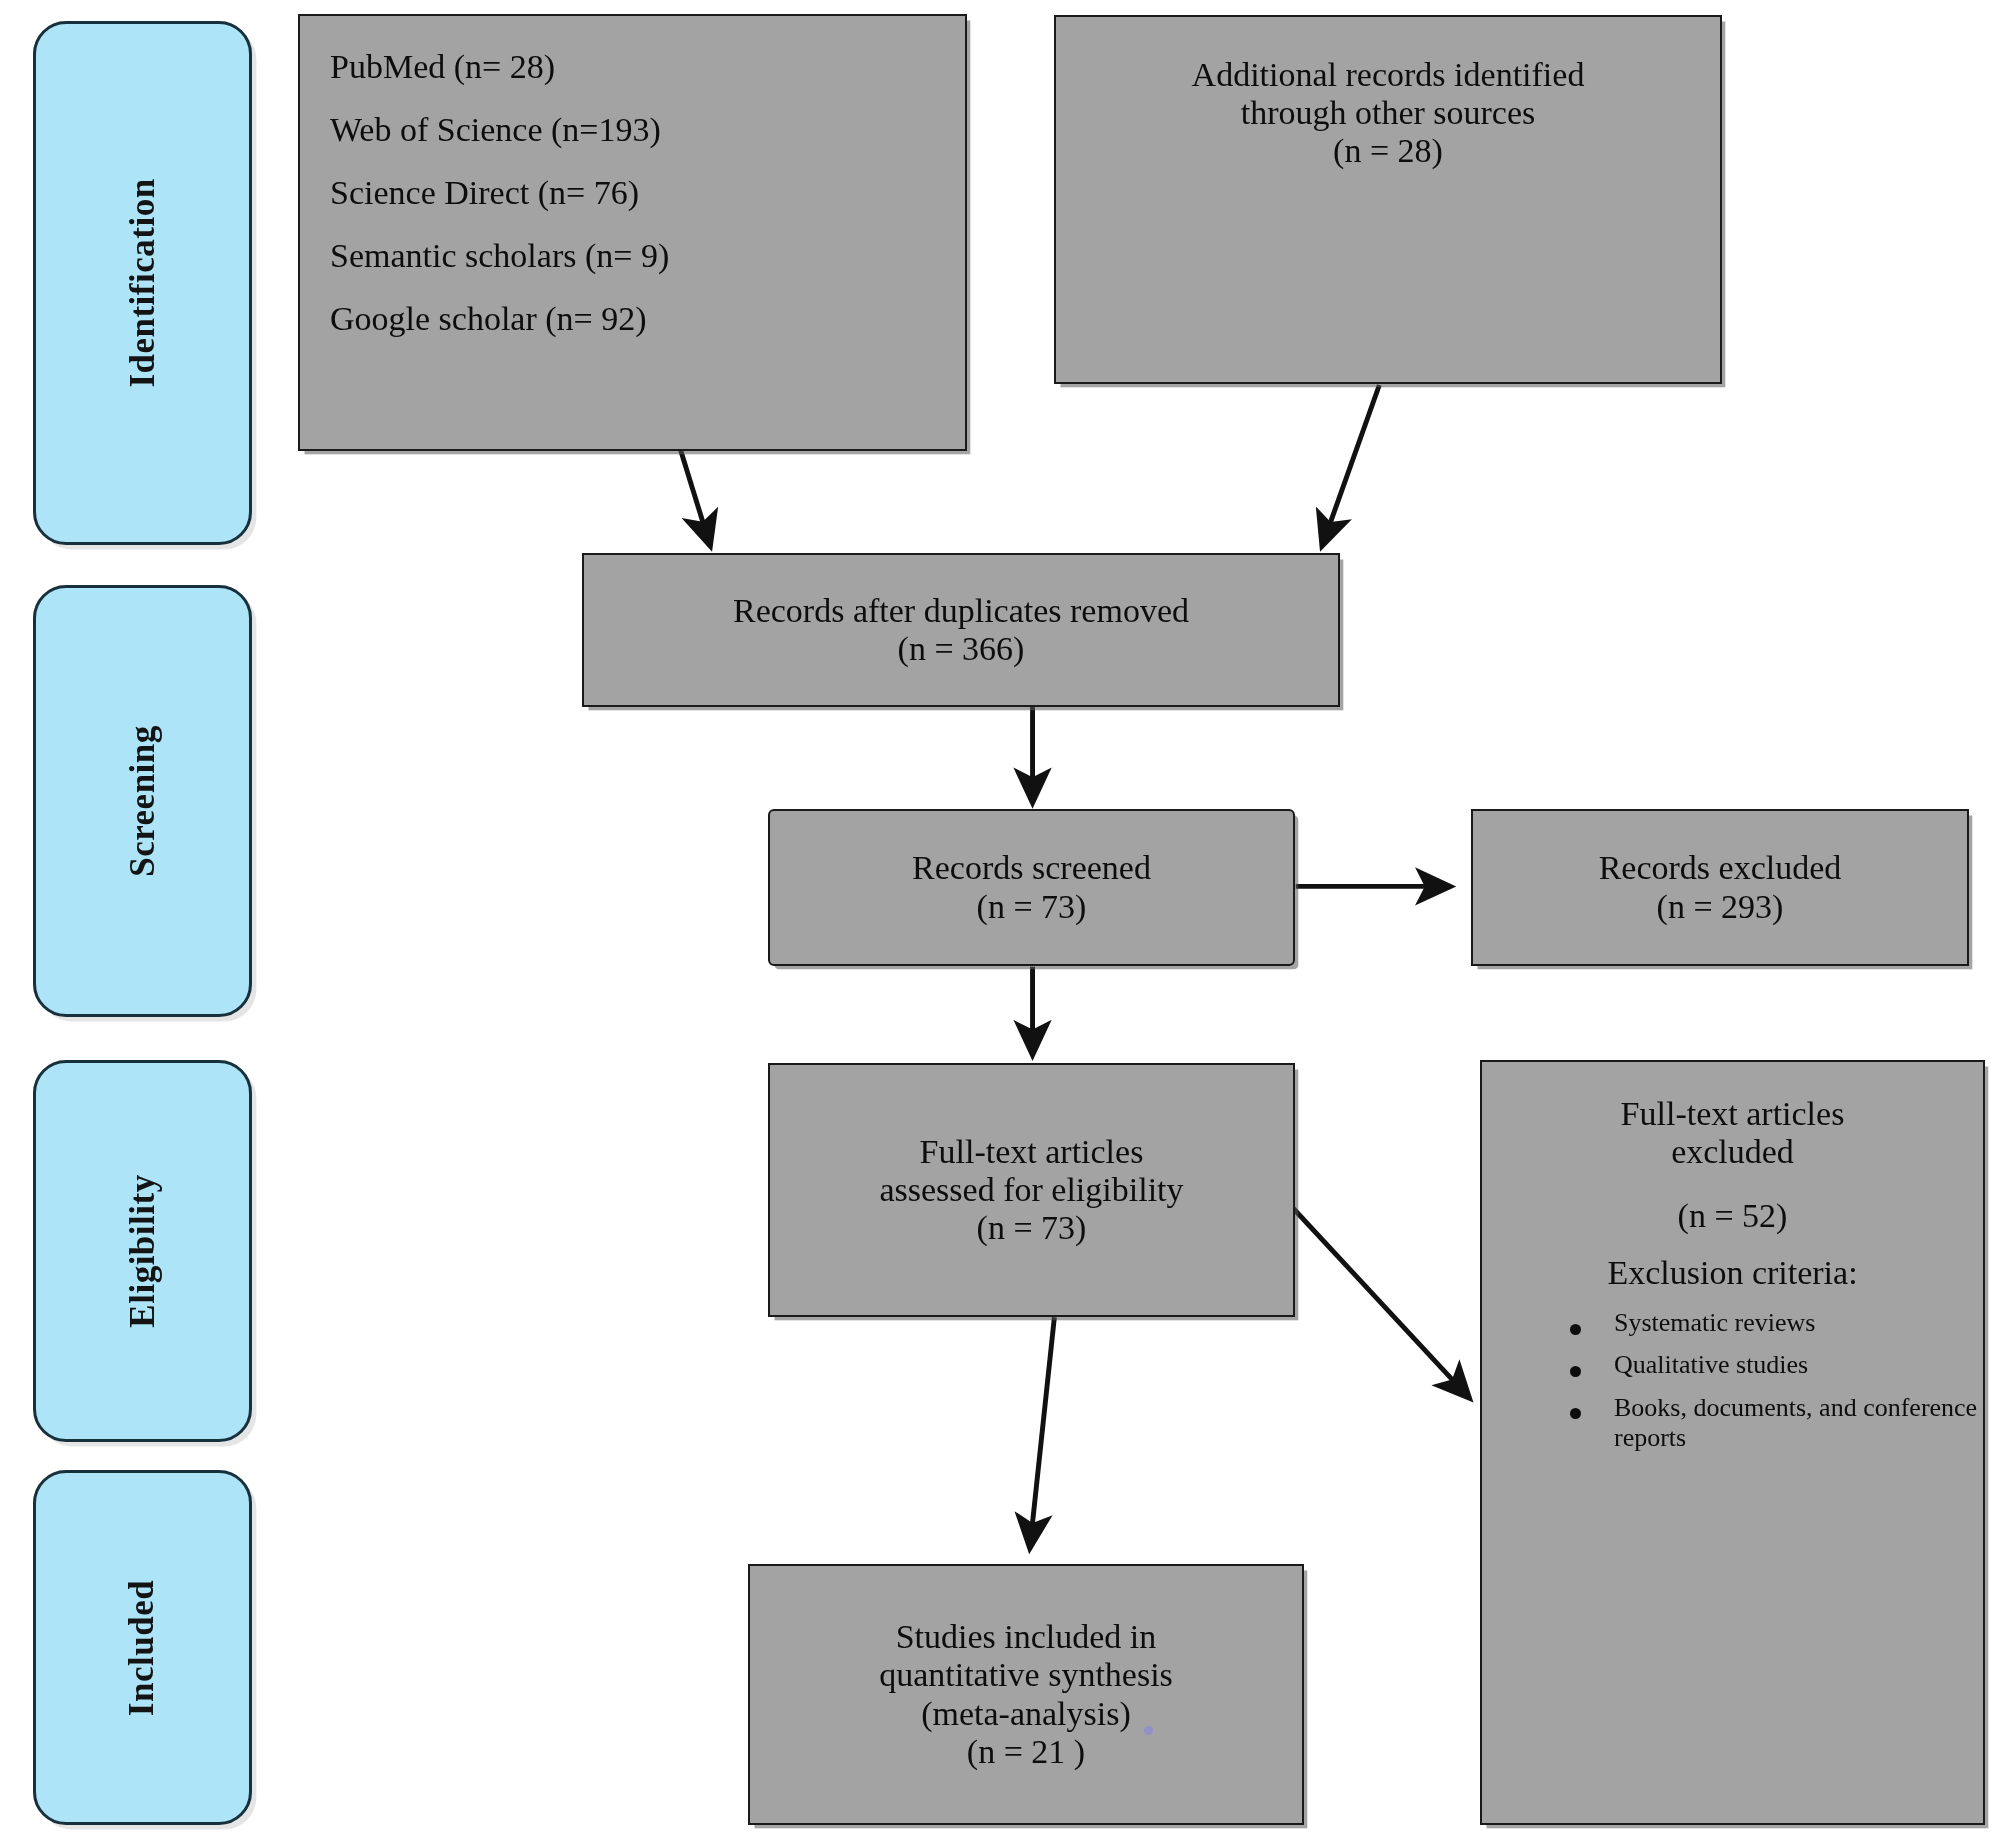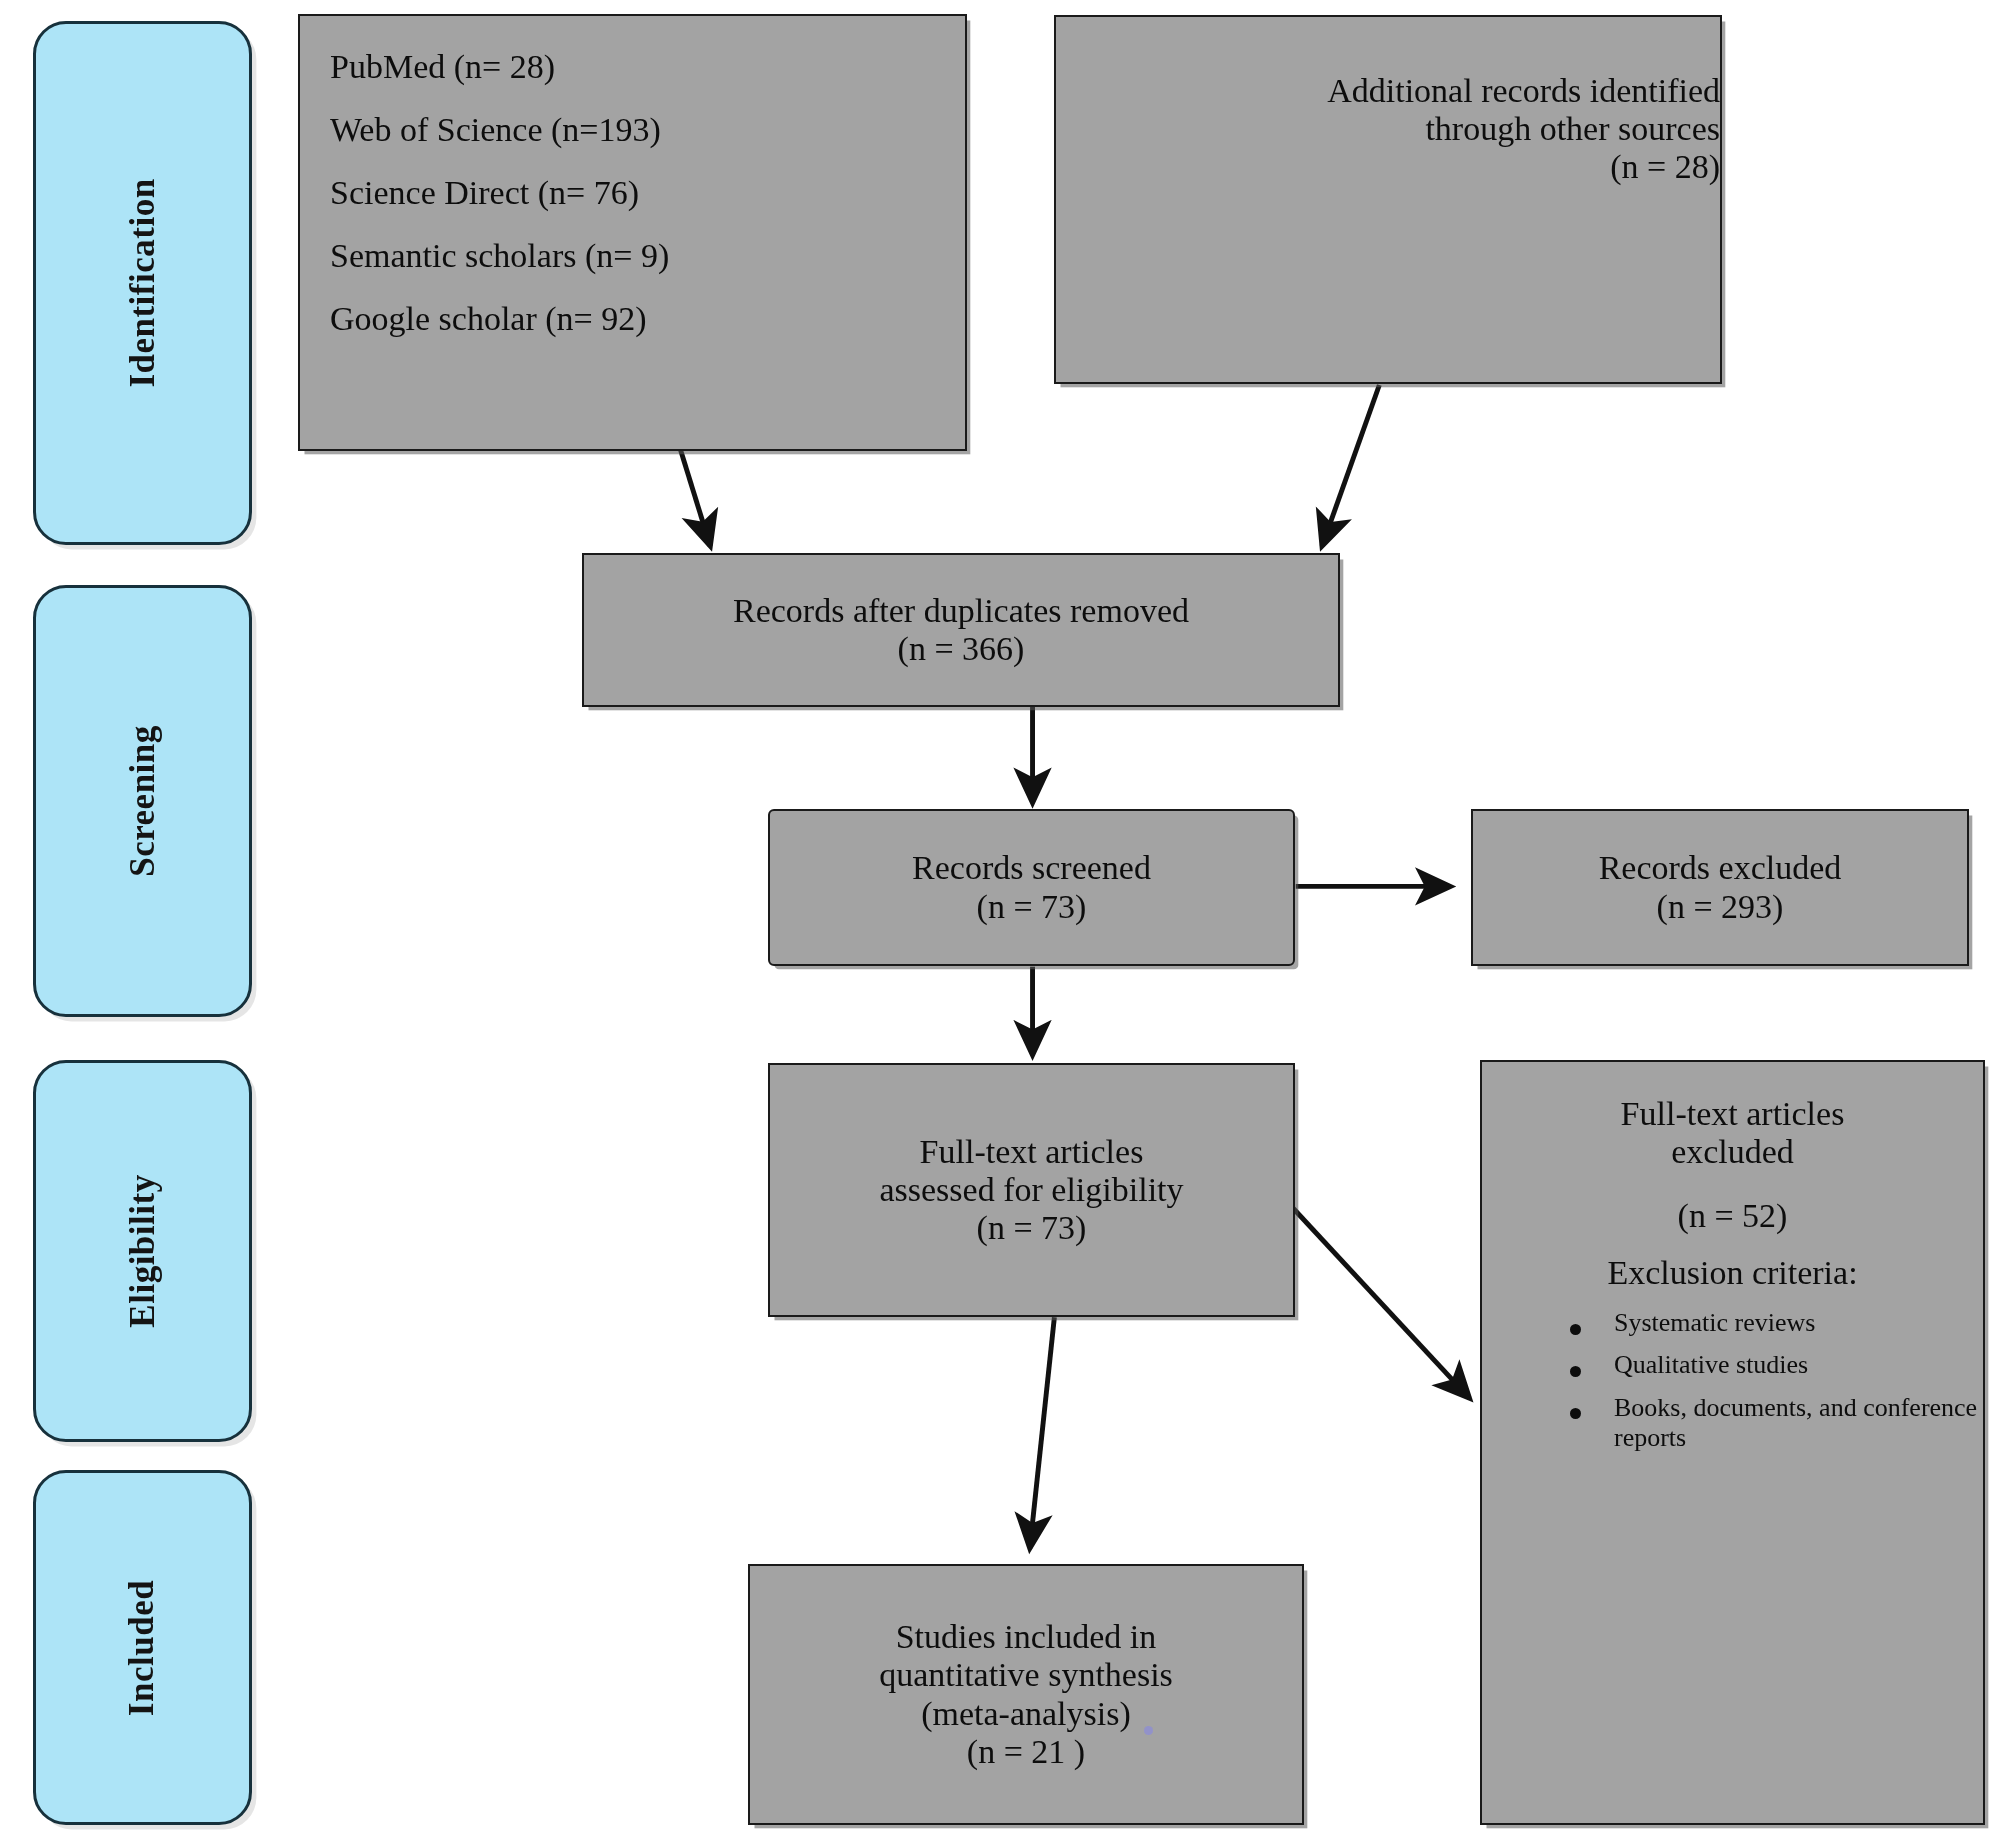--- a/index.html
+++ b/index.html
@@ -155,21 +155,21 @@
     <div class="inner top" style="padding-top:32px;">
       <div class="srcline">PubMed (n= 28)</div>
       <div class="srcline"> Web of Science (n=193)</div>
       <div class="srcline">Science Direct (n= 76)</div>
       <div class="srcline">Semantic scholars (n= 9)</div>
       <div class="srcline">Google scholar (n= 92)</div>
     </div>
   </div>
 
   <div class="node" style="left:1054px; top:15.3px; width:668px; height:369px;">
-    <div class="inner top" style="padding-top:55px;align-items:flex-end;">
+    <div class="inner top" style="padding-top:39px;">
       <div class="line center">Additional records identified</div>
       <div class="line center">through other sources</div>
       <div class="line center">(n = 28)</div>
     </div>
   </div>
 
   <div class="node" style="left:582px; top:553px; width:758px; height:154px;">
     <div class="inner">
       <div class="line center">Records after duplicates removed</div>
       <div class="line center">(n =   366)</div>

